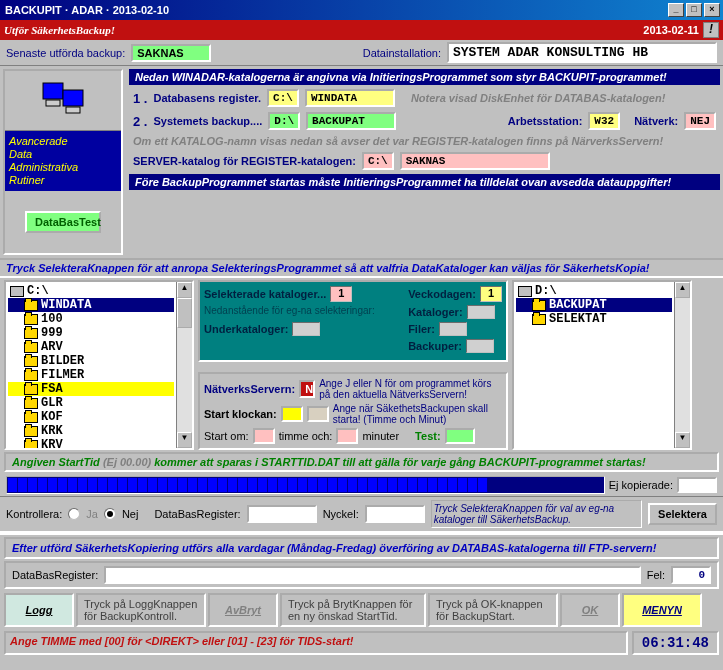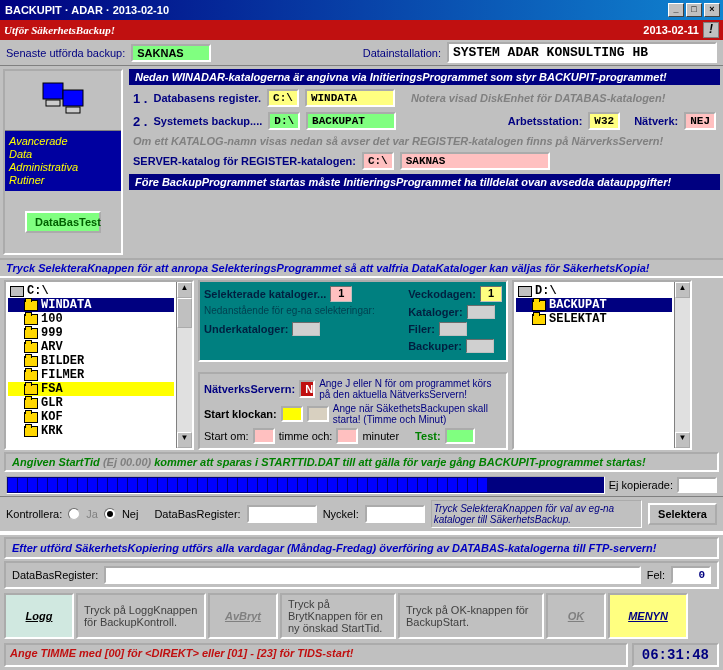--- a/index.html
+++ b/index.html
@@ -156,20 +156,21 @@
         <div class="tree-item sel" style="padding-left: 16px;"><span class="folder-icon"></span>WINDATA</div>
         <div class="tree-item" style="padding-left: 16px;"><span class="folder-icon"></span>100</div>
         <div class="tree-item" style="padding-left: 16px;"><span class="folder-icon"></span>999</div>
         <div class="tree-item" style="padding-left: 16px;"><span class="folder-icon"></span>ARV</div>
         <div class="tree-item" style="padding-left: 16px;"><span class="folder-icon"></span>BILDER</div>
         <div class="tree-item" style="padding-left: 16px;"><span class="folder-icon"></span>FILMER</div>
         <div class="tree-item hl" style="padding-left: 16px;"><span class="folder-icon"></span>FSA</div>
         <div class="tree-item" style="padding-left: 16px;"><span class="folder-icon"></span>GLR</div>
         <div class="tree-item" style="padding-left: 16px;"><span class="folder-icon"></span>KOF</div>
         <div class="tree-item" style="padding-left: 16px;"><span class="folder-icon"></span>KRK</div>
+        <div class="tree-item" style="padding-left: 16px;"><span class="folder-icon"></span>KRV</div>
       </div>
     <div class="scrollbar">
       <div class="sb-btn">▲</div>
       <div class="sb-track">
           <div class="sb-thumb"></div>
         </div>
       <div class="sb-btn">▼</div>
     </div>
   </div>
 
@@ -330,24 +331,24 @@
 <div class="footer">
   <div class="fbtn" style="width:70px;background:#d0e8e0">
       <span class="fbtn-label">Logg</span>
     </div>
   <div class="fbtn" style="width:130px">
       <span style="color:#404040">Tryck på LoggKnappen för BackupKontroll.</span>
     </div>
   <div class="fbtn" style="width:70px">
       <span class="fbtn-label fbtn-gray">AvBryt</span>
     </div>
-  <div class="fbtn" style="width:116px">
+  <div class="fbtn" style="width:146px">
       <span style="color:#404040">Tryck på BrytKnappen för en ny önskad StartTid.</span>
     </div>
-  <div class="fbtn" style="width:146px">
+  <div class="fbtn" style="width:130px">
       <span style="color:#404040">Tryck på OK-knappen för BackupStart.</span>
     </div>
   <div class="fbtn" style="width:60px">
       <span class="fbtn-label fbtn-gray">OK</span>
     </div>
   <div class="fbtn" style="width:80px;background:#ffff80">
       <span class="fbtn-label" style="color:#000080">MENYN</span>
     </div>
 </div>
 

